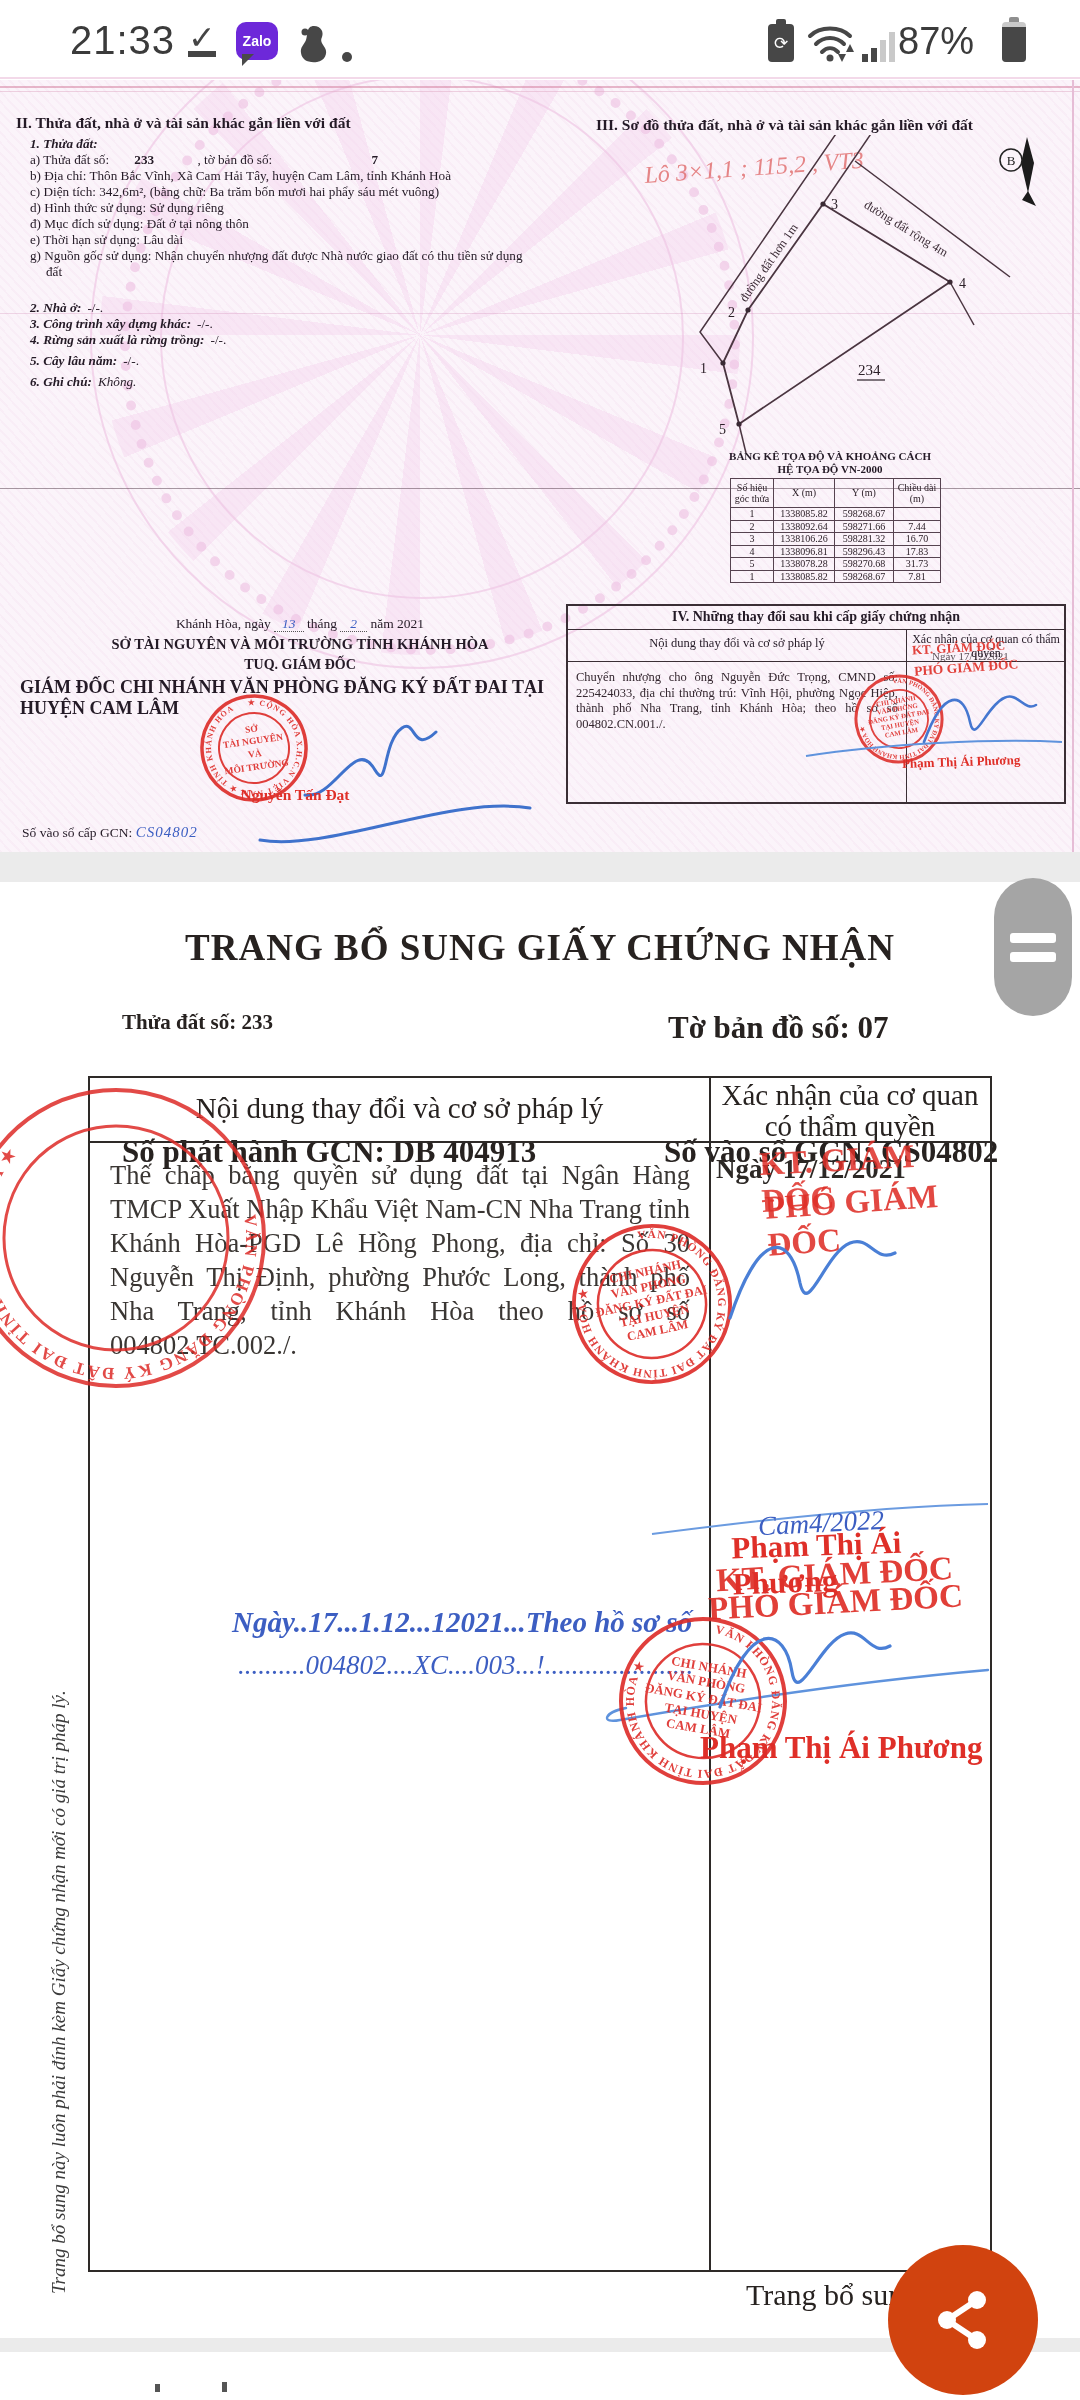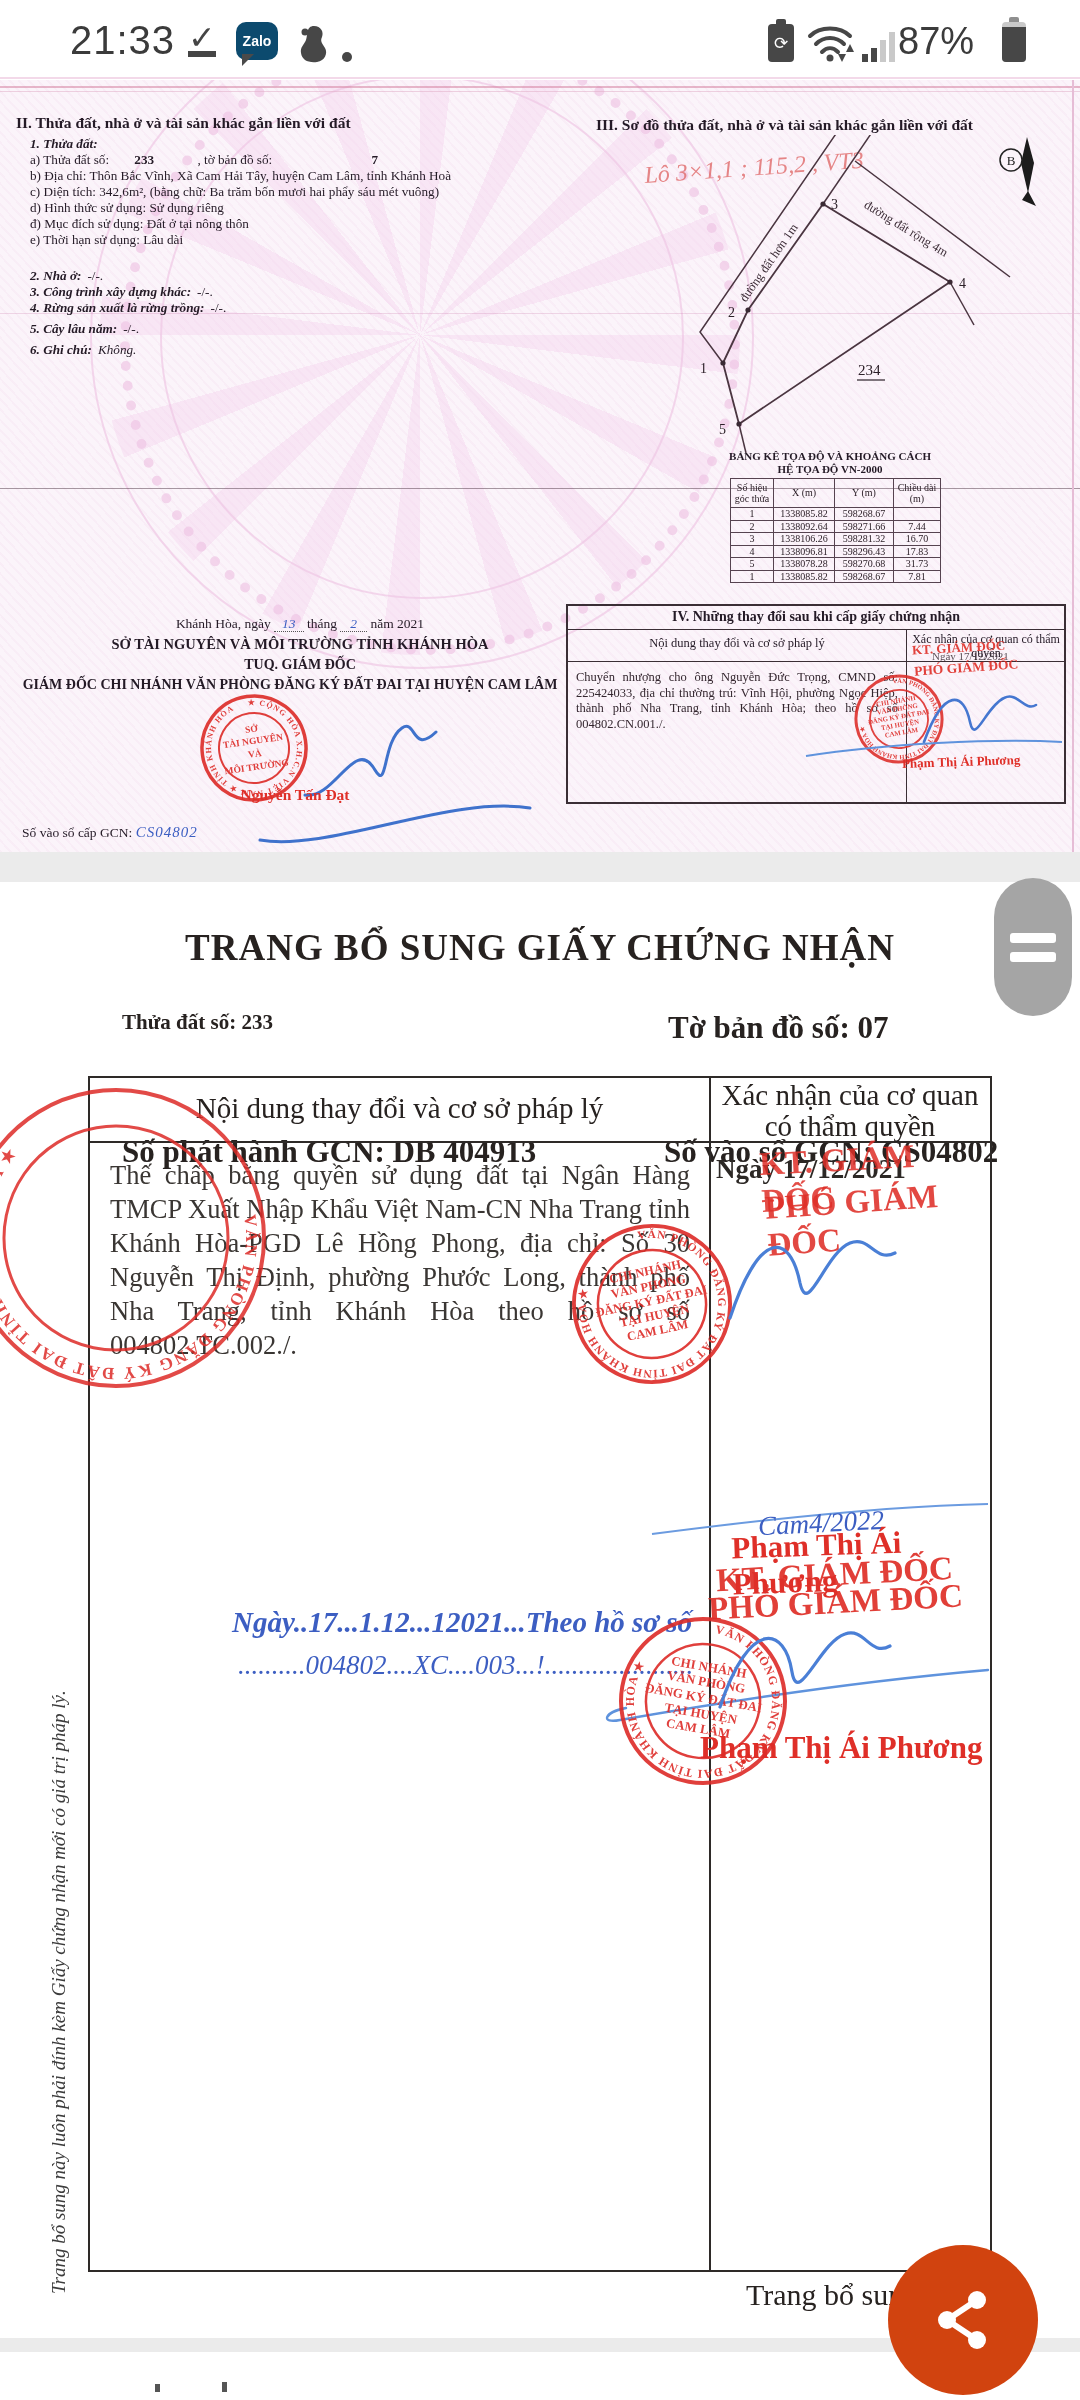--- a/index.html
+++ b/index.html
@@ -5,21 +5,21 @@
   html,body{margin:0;padding:0;background:#fff;}
   .screen{position:relative;width:1080px;height:2400px;overflow:hidden;background:#fff;
           font-family:"Liberation Serif","DejaVu Serif",serif;}
   .abs{position:absolute;}
   
   .statusbar{position:absolute;left:0;top:0;width:1080px;height:76px;background:#fff;
              font-family:"Liberation Sans","DejaVu Sans",sans-serif;color:#3b3b3b;z-index:30;}
   .sb-time{position:absolute;left:70px;top:18px;font-size:40px;letter-spacing:1px;}
   .sb-check{position:absolute;left:188px;top:18px;font-size:33px;font-weight:bold;color:#454545;}
   .sb-check .bar{display:block;width:28px;height:6px;background:#454545;margin-top:-6px;}
-  .zalo-badge{position:absolute;left:236px;top:22px;width:42px;height:38px;background:#0c4a6e;
+  .zalo-badge{position:absolute;left:236px;top:22px;width:42px;height:38px;background:#6d28d9;
               border-radius:10px;color:#fff;font-size:14px;font-weight:bold;display:flex;
               align-items:center;justify-content:center;}
   .zalo-badge:after{content:"";position:absolute;left:6px;bottom:-6px;border:6px solid transparent;
               border-top-color:#4a4a4a;border-left-color:#4a4a4a;}
   .sb-dot{position:absolute;left:342px;top:52px;width:10px;height:10px;border-radius:50%;background:#474747;}
   .sb-batt-save{position:absolute;left:768px;top:24px;width:26px;height:38px;background:#474747;
                 border-radius:4px;color:#fff;font-size:17px;display:flex;align-items:center;justify-content:center;}
   .sb-batt-save:before{content:"";position:absolute;top:-5px;left:8px;width:10px;height:5px;background:#474747;border-radius:2px 2px 0 0;}
   .sb-pct{position:absolute;left:898px;top:20px;font-size:38px;}
   .sb-batt{position:absolute;left:1002px;top:22px;width:24px;height:40px;border-radius:4px;background:#c9c9c9;}
@@ -133,20 +133,21 @@
         <span>a) Thửa đất số:</span>
         <span class="bold" style="margin-left:22px;">233</span>
         <span style="margin-left:40px;">, tờ bản đồ số:</span>
         <span class="bold" style="margin-left:96px;">7</span>
       </div>
       <div class="itm">b) Địa chỉ:  Thôn Bắc Vĩnh, Xã Cam Hải Tây, huyện Cam Lâm, tỉnh Khánh Hoà</div>
       <div class="itm">c) Diện tích:  342,6m², (bằng chữ: Ba trăm bốn mươi hai phẩy sáu mét vuông)</div>
       <div class="itm">d) Hình thức sử dụng:  Sử dụng riêng</div>
       <div class="itm">đ) Mục đích sử dụng:  Đất ở tại nông thôn</div>
       <div class="itm">e) Thời hạn sử dụng:  Lâu dài</div>
+      <div class="itm">g) Nguồn gốc sử dụng:  Nhận chuyển nhượng đất được Nhà nước giao đất có thu tiền sử dụng đất</div>
       <div class="num" style="margin-top:20px;"><span>2. Nhà ở:</span><span class="val">-/-.</span></div>
       <div class="num"><span>3. Công trình xây dựng khác:</span><span class="val">-/-.</span></div>
       <div class="num"><span>4. Rừng sản xuất là rừng trồng:</span><span class="val">-/-.</span></div>
       <div class="num" style="margin-top:5px;"><span>5. Cây lâu năm:</span><span class="val">-/-.</span></div>
       <div class="num" style="margin-top:5px;"><span>6. Ghi chú:</span><span class="val" style="font-style:italic;">Không.</span></div>
     </div>
 
     <div class="abs sec-head" style="left:596px;top:36px;">III. Sơ đồ thửa đất, nhà ở và tài sản khác gắn liền với đất</div>
     <svg class="abs" style="left:540px;top:55px;" width="540" height="470" viewBox="0 0 540 470">
       <text x="105" y="48" font-size="24" fill="#e06a6a" opacity="0.8" font-style="italic" transform="rotate(-4 105 48)">Lô 3×1,1 ; 115,2 , VT3</text>
@@ -237,21 +238,21 @@
 
     <div class="abs" style="left:60px;top:536px;width:480px;text-align:center;font-size:13.5px;">
       <span>Khánh Hòa, ngày</span>
       <span class="blue-hand" style="border-bottom:1px dotted #555;padding:0 8px;">13</span>
       <span>tháng</span>
       <span class="blue-hand" style="border-bottom:1px dotted #555;padding:0 10px;">2</span>
       <span>năm 2021</span>
     </div>
     <div class="abs" style="left:40px;top:556px;width:520px;text-align:center;font-weight:bold;font-size:14.5px;">SỞ TÀI NGUYÊN VÀ MÔI TRƯỜNG TỈNH KHÁNH HÒA</div>
     <div class="abs" style="left:40px;top:577px;width:520px;text-align:center;font-weight:bold;font-size:14px;">TUQ. GIÁM ĐỐC</div>
-    <div class="abs" style="left:20px;top:597px;width:540px;text-align:center;font-weight:bold;font-size:14px;">GIÁM ĐỐC CHI NHÁNH VĂN PHÒNG ĐĂNG KÝ ĐẤT ĐAI TẠI HUYỆN CAM LÂM</div>
+    <div class="abs" style="left:20px;top:597px;width:540px;text-align:left;font-weight:bold;font-size:18px;">GIÁM ĐỐC CHI NHÁNH VĂN PHÒNG ĐĂNG KÝ ĐẤT ĐAI TẠI HUYỆN CAM LÂM</div>
 
     <svg class="abs" style="left:188px;top:602px;opacity:.9;" width="132" height="132" viewBox="-66 -66 132 132">
       <g transform="rotate(-8)">
         <circle r="52" fill="none" stroke="#dd2b27" stroke-width="3.5"></circle>
         <circle r="35" fill="none" stroke="#dd2b27" stroke-width="2"></circle>
         <defs>
             <path id="rp1" d="M 0,-43 a 43,43 0 1,1 -0.01,0 z"></path>
           </defs>
         <text font-size="8" fill="#dd2b27" font-weight="bold" letter-spacing="1"><textPath href="#rp1">★ CỘNG HÒA X.H.C.N VIỆT NAM ★ TỈNH KHÁNH HÒA</textPath></text>
         <g font-size="9.5" font-weight="bold" fill="#dd2b27" text-anchor="middle">

